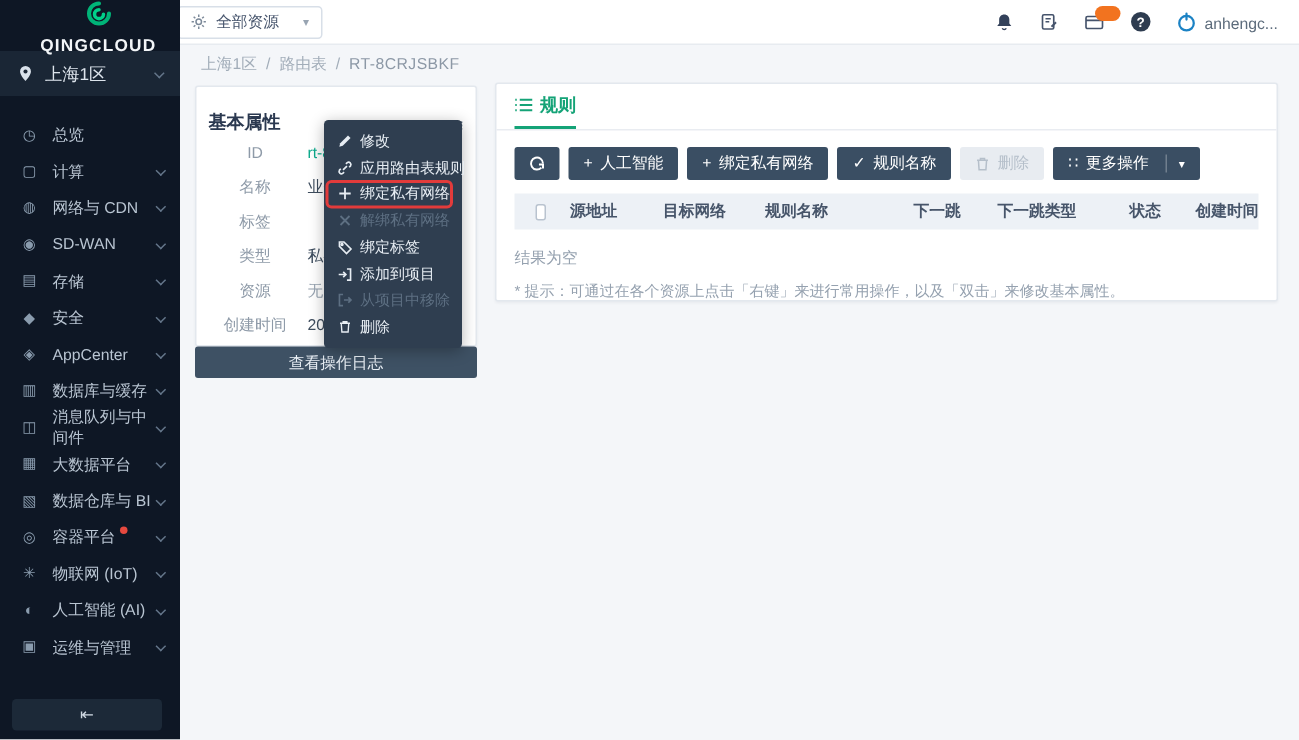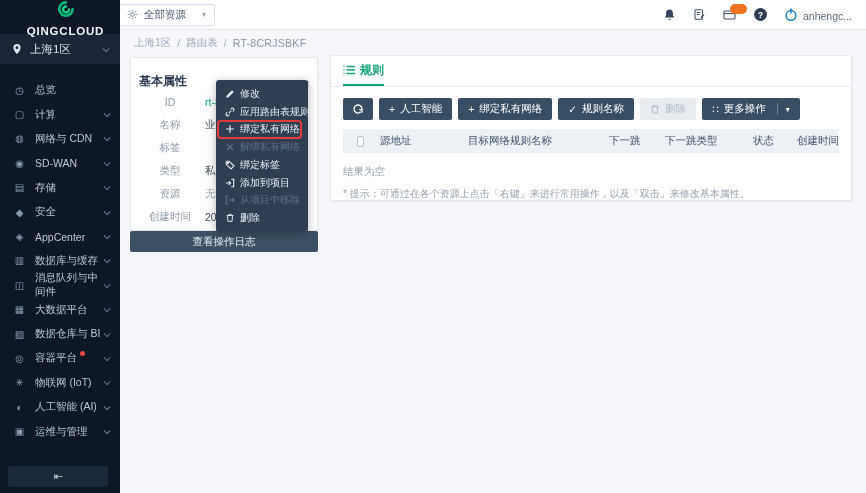--- a/index.html
+++ b/index.html
@@ -58,21 +58,21 @@
   
   .rules-card { position:absolute; left:330px; top:55px; width:522px; height:146px; background:#fff; border:1px solid #e3e8ee; border-radius:2px; box-shadow:0 1px 2px rgba(31,45,61,.06); }
   .tabs { height:31px; border-bottom:1px solid #e9ecf1; padding:0 12px; display:flex; }
   .tab { display:inline-flex; align-items:center; gap:5px; color:#14a377; font-weight:700; font-size:12px; border-bottom:2px solid #14a377; cursor:pointer; }
   .toolbar { display:flex; gap:6px; margin:11px 12px 0; }
   .btn { height:22px; background:#3a4e63; color:#fff; font-size:10.5px; border-radius:2px; padding:0 10px; display:inline-flex; align-items:center; gap:5px; border:none; cursor:pointer; font-family:inherit; white-space:nowrap; }
   .btn.icon-only { width:30px; padding:0; justify-content:center; }
   .btn.disabled { background:#e8ecf1; color:#b5bfca; cursor:default; }
   .btn .divider { width:1px; height:12px; background:rgba(255,255,255,.28); margin:0 3px 0 6px; }
   .btn .caret { font-size:8px; }
-  .thead { margin:9px 12px 0; height:24px; background:#edf1f6; display:flex; align-items:center; font-size:10.5px; font-weight:400; color:#47556a; }
+  .thead { margin:9px 12px 0; height:24px; background:#edf1f6; display:flex; align-items:center; font-size:10.5px; font-weight:700; color:#47556a; }
   .th { flex:none; }
   .cb { width:11px; height:11px; border:1px solid #b9c3cf; border-radius:2px; background:#fff; margin-left:14px; cursor:pointer; }
   .empty { margin:12px 12px 0; font-size:10.5px; color:#95a1af; }
   .hint { margin:8px 12px 0; font-size:10px; color:#95a1af; }
 </style>
 </head>
 <body>
 
 <div id="app">
 
@@ -359,21 +359,21 @@
         <span>∷</span>
         <span>更多操作</span>
         <span class="divider"></span>
         <span class="caret">▾</span>
       </button>
     </div>
 
     <div class="thead">
       <span class="cb"></span>
       <span class="th" style="width:62px; margin-left:16px;">源地址</span>
-      <span class="th" style="width:68px;text-align:right;">目标网络</span>
+      <span class="th" style="width:68px;">目标网络</span>
       <span class="th" style="width:72px;">规则名称</span>
       <span class="th" style="width:56px;margin-left:27px;">下一跳</span>
       <span class="th" style="width:88px;">下一跳类型</span>
       <span class="th" style="width:44px;">状态</span>
       <span class="th">创建时间</span>
     </div>
 
     <div class="empty">结果为空</div>
     <div class="hint">* 提示：可通过在各个资源上点击「右键」来进行常用操作，以及「双击」来修改基本属性。</div>
   </section>

